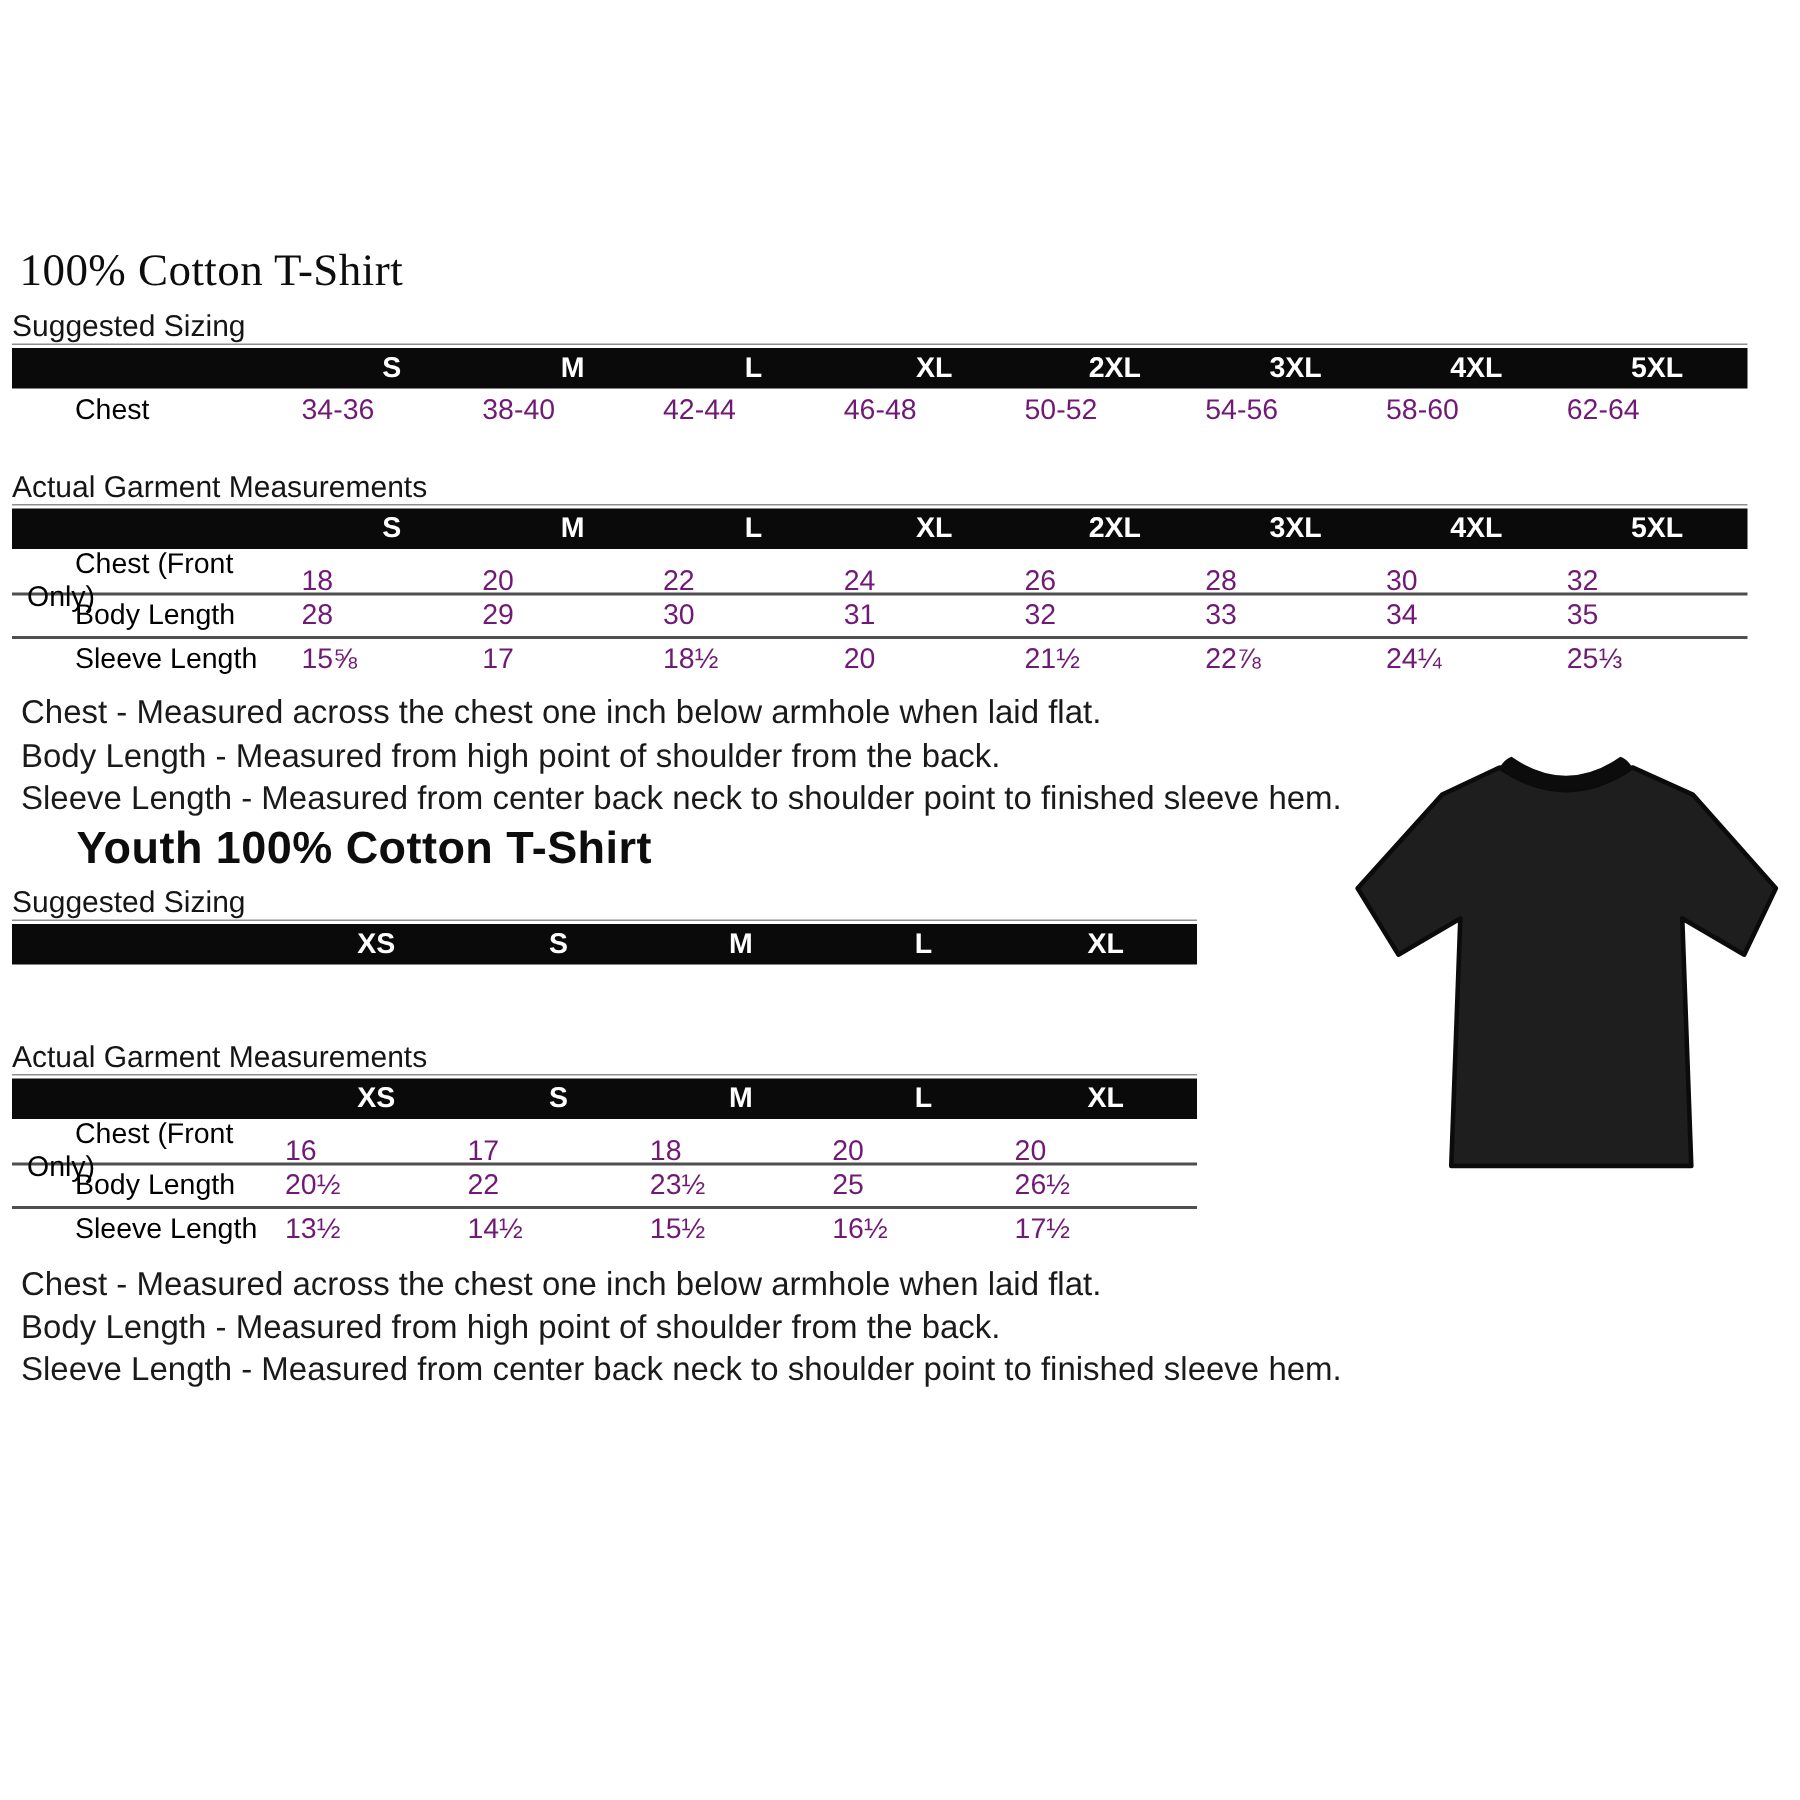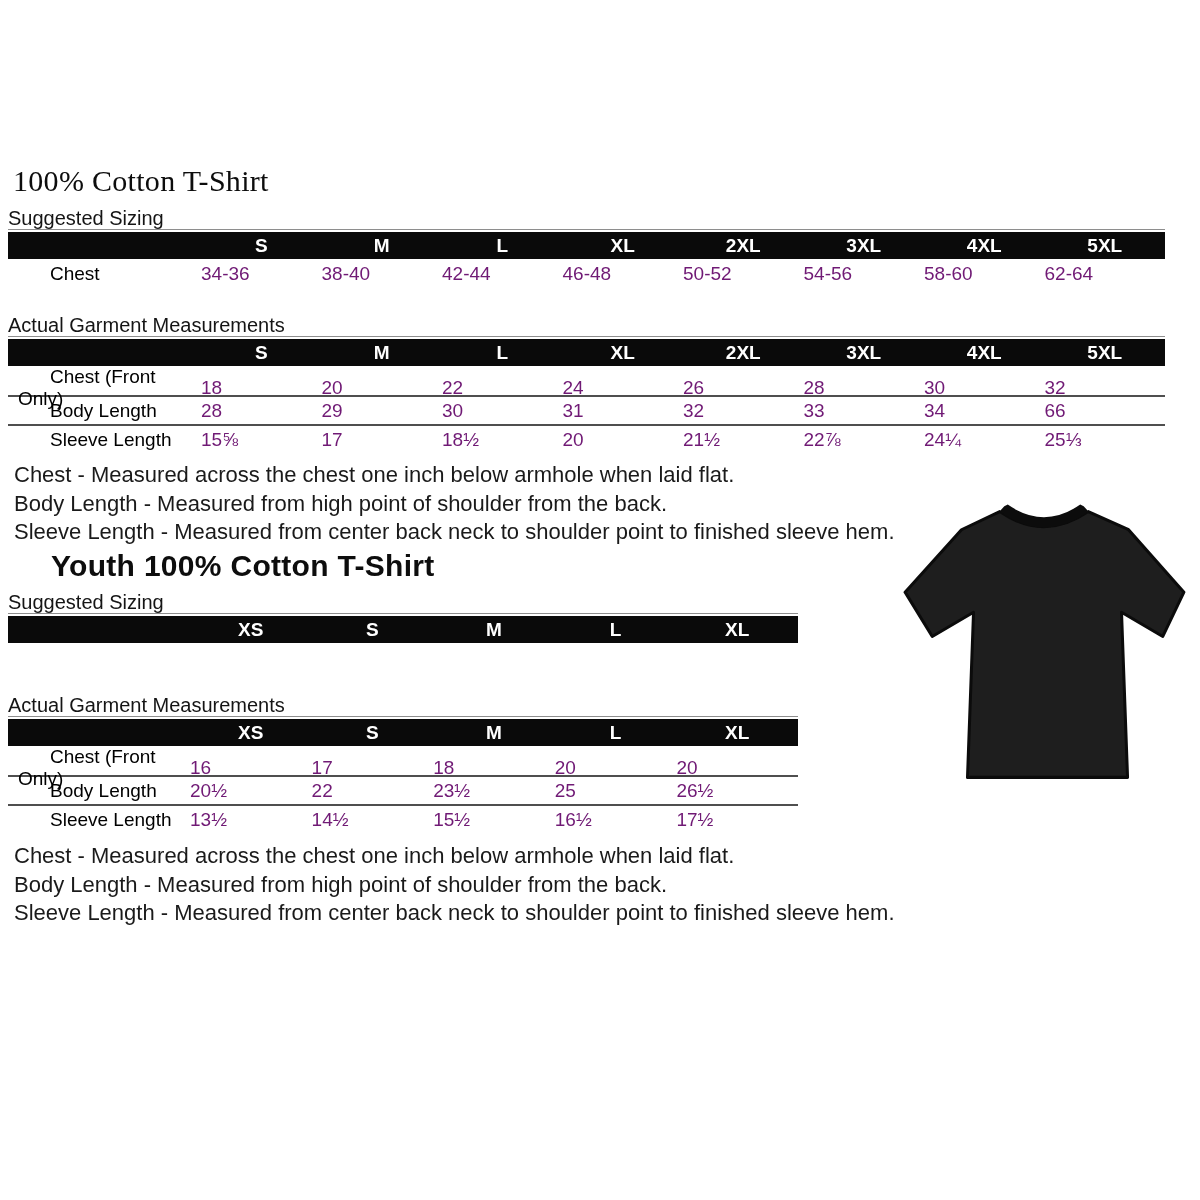--- a/index.html
+++ b/index.html
@@ -101,21 +101,21 @@
       </div>
       <div class="trow tdata" style="grid-template-columns: var(--labelw) repeat(8, 1fr);">
         <div class="tcell label"><b>Body Length</b></div>
         <div class="tcell">28</div>
         <div class="tcell">29</div>
         <div class="tcell">30</div>
         <div class="tcell">31</div>
         <div class="tcell">32</div>
         <div class="tcell">33</div>
         <div class="tcell">34</div>
-        <div class="tcell">66</div>
+        <div class="tcell">35</div>
       </div>
       <div class="trow tdata" style="grid-template-columns: var(--labelw) repeat(8, 1fr);">
         <div class="tcell label"><b>Sleeve Length</b></div>
         <div class="tcell">15⅝</div>
         <div class="tcell">17</div>
         <div class="tcell">18½</div>
         <div class="tcell">20</div>
         <div class="tcell">21½</div>
         <div class="tcell">22⅞</div>
         <div class="tcell">24¼</div>

